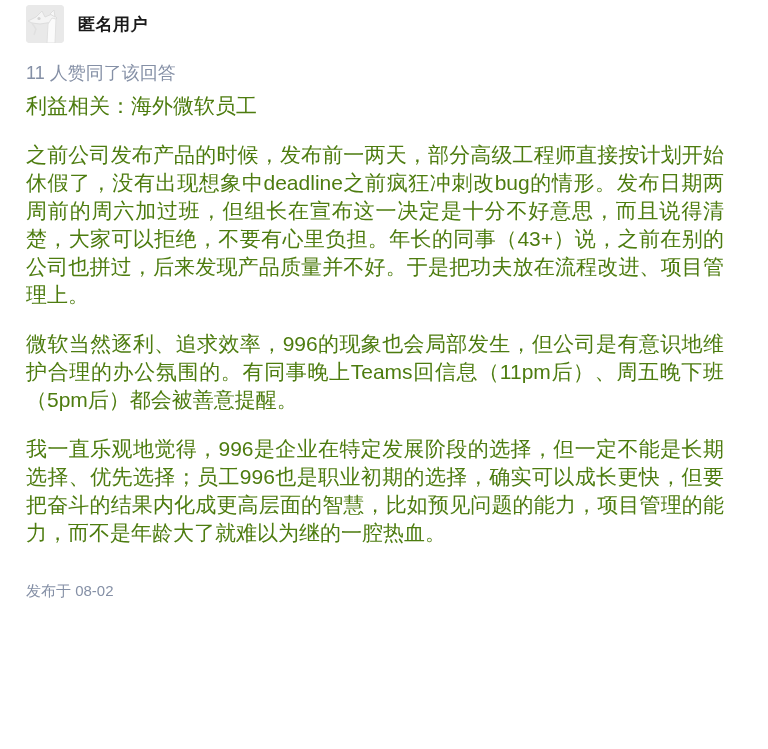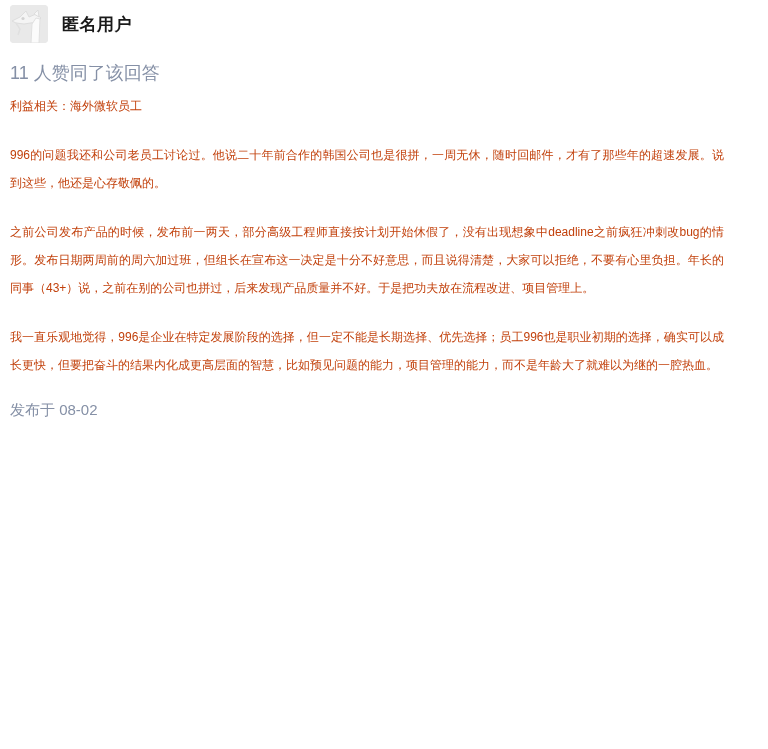--- a/index.html
+++ b/index.html
@@ -7,21 +7,21 @@
     padding: 0;
     background: #ffffff;
     width: 768px;
     height: 749px;
     overflow: hidden;
     font-family: "Liberation Sans", "DejaVu Sans", sans-serif;
   }
   .answer-card {
     box-sizing: border-box;
     width: 734px;
-    padding: 2px 10px 0 10px;
+    padding: 2px 10px 0 26px;
   }
   .author-row {
     display: flex;
     align-items: center;
     gap: 14px;
     height: 44px;
   }
   .avatar {
     width: 38px;
     height: 38px;
@@ -37,32 +37,32 @@
     color: #1a1a1a;
     letter-spacing: 0.5px;
   }
   .upvote-meta {
     margin-top: 15px;
     font-size: 18px;
     color: #8590a6;
   }
   .answer-content {
     margin-top: 7px;
-    font-size: 12px;
+    font-size: 21px;
     line-height: 28px;
-    color: #c2410c;
+    color: #4d7c0f;
     text-align: justify;
   }
   .answer-content p {
     margin: 0 0 21px 0;
   }
   .publish-time {
     font-size: 15px;
     color: #8590a6;
-    margin-top: 1px;
+    margin-top: 14px;
     cursor: pointer;
     display: inline-block;
   }
 </style>
 </head>
 <body>
 
 <div class="answer-card">
 
   <div class="author-row">
@@ -77,20 +77,20 @@
         <path d="M6 18 L10 24 L8 30" fill="none" stroke="#e0e0e0" stroke-width="1.5"></path>
       </svg>
     </div>
     <div class="author-name">匿名用户</div>
   </div>
 
   <div class="upvote-meta">11 人赞同了该回答</div>
 
   <div class="answer-content">
     <p>利益相关：海外微软员工</p>
-    <p>996的问题我还和公司老员工讨论过。他说二十年前合作的韩国公司也是很拼，一周无休，随时回邮件，才有了那些年的超速发展。说到这些，他还是心存敬佩的。</p>
     <p>之前公司发布产品的时候，发布前一两天，部分高级工程师直接按计划开始休假了，没有出现想象中deadline之前疯狂冲刺改bug的情形。发布日期两周前的周六加过班，但组长在宣布这一决定是十分不好意思，而且说得清楚，大家可以拒绝，不要有心里负担。年长的同事（43+）说，之前在别的公司也拼过，后来发现产品质量并不好。于是把功夫放在流程改进、项目管理上。</p>
+    <p>微软当然逐利、追求效率，996的现象也会局部发生，但公司是有意识地维护合理的办公氛围的。有同事晚上Teams回信息（11pm后）、周五晚下班（5pm后）都会被善意提醒。</p>
     <p>我一直乐观地觉得，996是企业在特定发展阶段的选择，但一定不能是长期选择、优先选择；员工996也是职业初期的选择，确实可以成长更快，但要把奋斗的结果内化成更高层面的智慧，比如预见问题的能力，项目管理的能力，而不是年龄大了就难以为继的一腔热血。</p>
   </div>
 
   <div class="publish-time">发布于 08-02</div>
 
 </div>
 
 </body></html>

